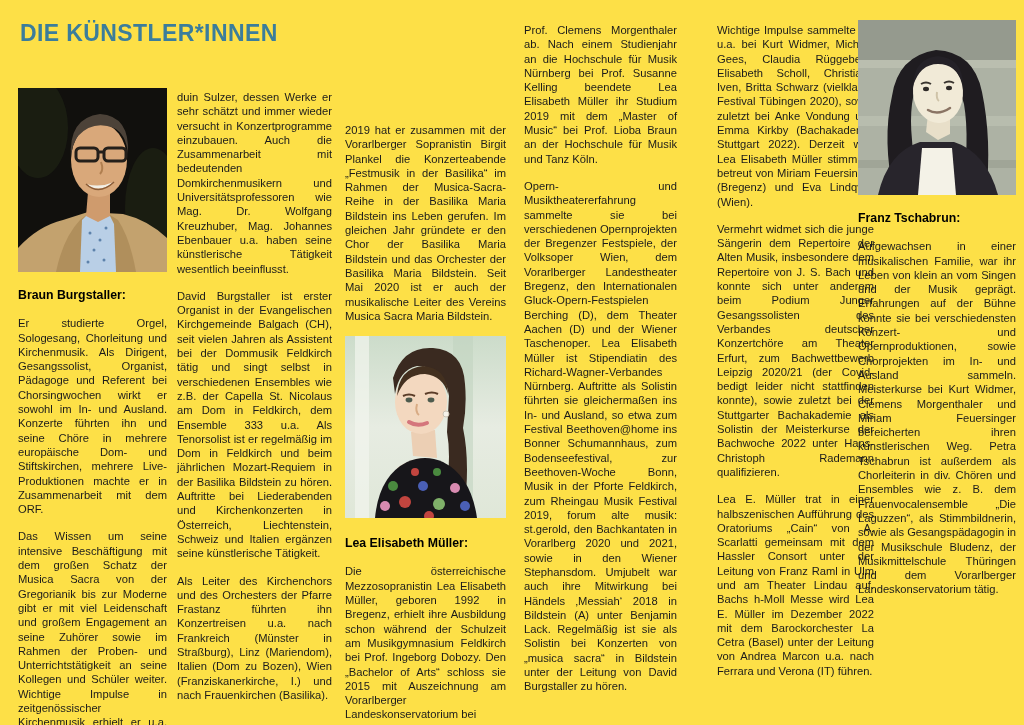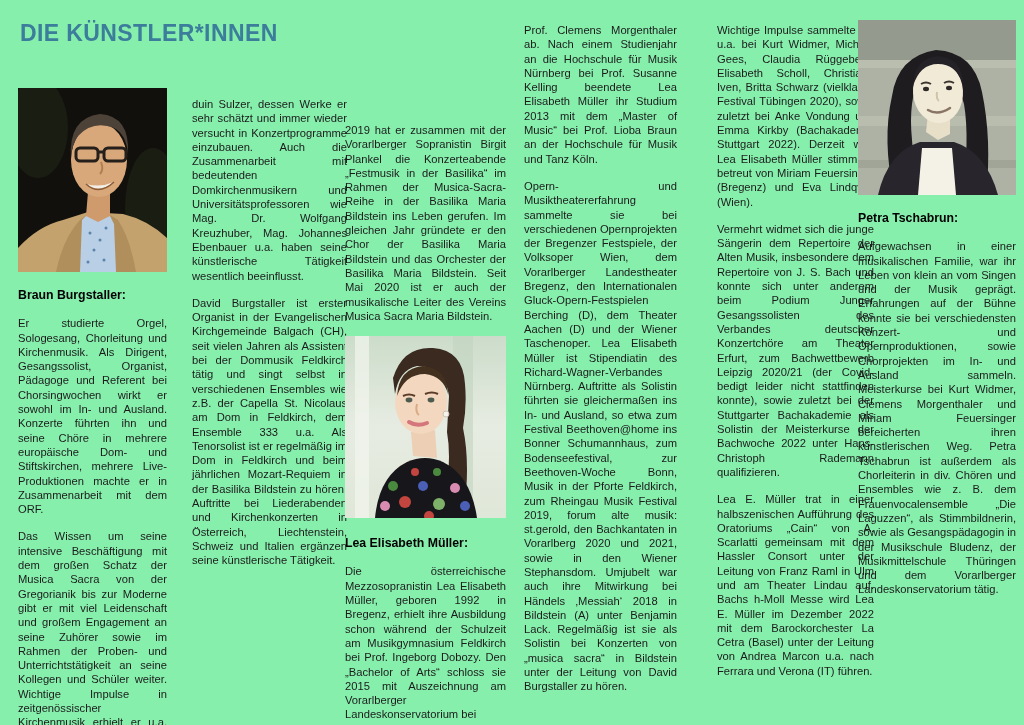--- a/index.html
+++ b/index.html
@@ -1,36 +1,36 @@
 <!DOCTYPE html>
 <html lang="de" style="--accent: #3b7d9b;"><head>
 <meta charset="utf-8">
 <style>
   html,body{margin:0;padding:0;background:#ffffff;}
   #page{
-    position:relative;width:1024px;height:725px;background:#86efac;overflow:hidden;
+    position:relative;width:1024px;height:725px;background:#fde047;overflow:hidden;
     font-family:"Liberation Sans","DejaVu Sans",sans-serif;color:#1b1b1b;
   }
   .page-title{
     position:absolute;left:20px;top:18px;width:560px;
     font-size:23px;font-weight:bold;line-height:30px;letter-spacing:.4px;
     color:var(--accent,#3b7d9b);
   }
   .col{
     position:absolute;text-align:justify;font-size:11.2px;line-height:14.3px;
     text-justify:inter-word;hyphens:none;
   }
   .col p{margin:0 0 13px 0;}
   .artist-name{
     font-size:12.3px;font-weight:bold;margin:0 0 14px 0;text-align:left;color:#000;
   }
   .photo{display:block;margin:0 0 16px 0;line-height:0;}
   .photo svg{display:block;}
   #col1{left:18px;top:88px;width:149px;}
-  #col2{left:192px;top:90px;width:155px;margin-top:7px;}
+  #col2{left:177px;top:90px;width:155px;}
   #col3{left:345px;top:90px;width:161px;margin-top:33px;}
   #col4{left:524px;top:23px;width:153px;}
   #col5{left:717px;top:23px;width:157px;}
   #col6{left:858px;top:20px;width:158px;}
   #photo-lea{margin:6px 0 18px 0;}
 </style>
 </head>
 <body>
 
 <div id="page">
@@ -73,20 +73,21 @@
       </svg>
     </span>
     <h3 class="artist-name">Braun Burgstaller:</h3>
     <p>Er studierte Orgel, Sologesang, Chorleitung und Kirchenmusik. Als Dirigent, Gesangssolist, Organist, Pädagoge und Referent bei Chorsingwochen wirkt er sowohl im In- und Ausland. Konzerte führten ihn und seine Chöre in mehrere europäische Dom- und Stiftskirchen, mehrere Live-Produktionen machte er in Zusammenarbeit mit dem ORF.</p>
     <p>Das Wissen um seine intensive Beschäftigung mit dem großen Schatz der Musica Sacra von der Gregorianik bis zur Moderne gibt er mit viel Leidenschaft und großem Engagement an seine Zuhörer sowie im Rahmen der Proben- und Unterrichtstätigkeit an seine Kollegen und Schüler weiter. Wichtige Impulse in zeitgenössischer Kirchenmusik erhielt er u.a. von Prof. Bal-</p>
   </div>
 
   <div class="col" id="col2">
     <p>duin Sulzer, dessen Werke er sehr schätzt und immer wieder versucht in Konzertprogramme einzubauen. Auch die Zusammenarbeit mit bedeutenden Domkirchenmusikern und Universitätsprofessoren wie Mag. Dr. Wolfgang Kreuzhuber, Mag. Johannes Ebenbauer u.a. haben seine künstlerische Tätigkeit wesentlich beeinflusst.</p>
     <p>David Burgstaller ist erster Organist in der Evangelischen Kirchgemeinde Balgach (CH), seit vielen Jahren als Assistent bei der Dommusik Feldkirch tätig und singt selbst in verschiedenen Ensembles wie z.B. der Capella St. Nicolaus am Dom in Feldkirch, dem Ensemble 333 u.a. Als Tenorsolist ist er regelmäßig im Dom in Feldkirch und beim jährlichen Mozart-Requiem in der Basilika Bildstein zu hören. Auftritte bei Liederabenden und Kirchenkonzerten in Österreich, Liechtenstein, Schweiz und Italien ergänzen seine künstlerische Tätigkeit.</p>
+    <p>Als Leiter des Kirchenchors und des Orchesters der Pfarre Frastanz führten ihn Konzertreisen u.a. nach Frankreich (Münster in Straßburg), Linz (Mariendom), Italien (Dom zu Bozen), Wien (Franziskanerkirche, I.) und nach Frauenkirchen (Basilika).</p>
   </div>
 
   <div class="col" id="col3">
     <p>2019 hat er zusammen mit der Vorarlberger Sopranistin Birgit Plankel die Konzerteabende „Festmusik in der Basilika“ im Rahmen der Musica-Sacra-Reihe in der Basilika Maria Bildstein ins Leben gerufen. Im gleichen Jahr gründete er den Chor der Basilika Maria Bildstein und das Orchester der Basilika Maria Bildstein. Seit Mai 2020 ist er auch der musikalische Leiter des Vereins Musica Sacra Maria Bildstein.</p>
     <span class="photo" id="photo-lea">
       <svg width="161" height="182" viewBox="0 0 161 182">
         <defs>
           <linearGradient id="leabg" x1="0" y1="0" x2="0" y2="1">
             <stop offset="0" stop-color="#ccdcca"></stop>
               <stop offset="0.5" stop-color="#e7ece2"></stop>
@@ -126,21 +127,21 @@
           <circle cx="40" cy="170" r="5" fill="#d98bb1"></circle>
             <circle cx="84" cy="180" r="5" fill="#c2453f"></circle>
         </g>
       </svg>
     </span>
     <h3 class="artist-name">Lea Elisabeth Müller:</h3>
     <p>Die österreichische Mezzosopranistin Lea Elisabeth Müller, geboren 1992 in Bregenz, erhielt ihre Ausbildung schon während der Schulzeit am Musikgymnasium Feldkirch bei Prof. Ingeborg Dobozy. Den „Bachelor of Arts“ schloss sie 2015 mit Auszeichnung am Vorarlberger Landeskonservatorium bei</p>
   </div>
 
   <div class="col" id="col4">
-    <p>Prof. Clemens Morgenthaler ab. Nach einem Studienjahr an die Hochschule für Musik Nürnberg bei Prof. Susanne Kelling beendete Lea Elisabeth Müller ihr Studium 2013 mit dem „Master of Music“ bei Prof. Lioba Braun an der Hochschule für Musik und Tanz Köln.</p>
+    <p>Prof. Clemens Morgenthaler ab. Nach einem Studienjahr an die Hochschule für Musik Nürnberg bei Prof. Susanne Kelling beendete Lea Elisabeth Müller ihr Studium 2019 mit dem „Master of Music“ bei Prof. Lioba Braun an der Hochschule für Musik und Tanz Köln.</p>
     <p>Opern- und Musiktheatererfahrung sammelte sie bei verschiedenen Opernprojekten der Bregenzer Festspiele, der Volksoper Wien, dem Vorarlberger Landestheater Bregenz, den Internationalen Gluck-Opern-Festspielen Berching (D), dem Theater Aachen (D) und der Wiener Taschenoper. Lea Elisabeth Müller ist Stipendiatin des Richard-Wagner-Verbandes Nürnberg. Auftritte als Solistin führten sie gleichermaßen ins In- und Ausland, so etwa zum Festival Beethoven@home ins Bonner Schumannhaus, zum Bodenseefestival, zur Beethoven-Woche Bonn, Musik in der Pforte Feldkirch, zum Rheingau Musik Festival 2019, forum alte musik: st.gerold, den Bachkantaten in Vorarlberg 2020 und 2021, sowie in den Wiener Stephansdom. Umjubelt war auch ihre Mitwirkung bei Händels ‚Messiah‘ 2018 in Bildstein (A) unter Benjamin Lack. Regelmäßig ist sie als Solistin bei Konzerten von „musica sacra“ in Bildstein unter der Leitung von David Burgstaller zu hören.</p>
   </div>
 
   <div class="col" id="col5">
     <p>Wichtige Impulse sammelte sie u.a. bei Kurt Widmer, Michael Gees, Claudia Rüggeberg, Elisabeth Scholl, Christiane Iven, Britta Schwarz (vielklang-Festival Tübingen 2020), sowie zuletzt bei Anke Vondung und Emma Kirkby (Bachakademie Stuttgart 2022). Derzeit wird Lea Elisabeth Müller stimmlich betreut von Miriam Feuersinger (Bregenz) und Eva Lindqvist (Wien).</p>
     <p>Vermehrt widmet sich die junge Sängerin dem Repertoire der Alten Musik, insbesondere dem Repertoire von J. S. Bach und konnte sich unter anderem beim Podium Junger Gesangssolisten des Verbandes deutscher Konzertchöre am Theater Erfurt, zum Bachwettbewerb Leipzig 2020/21 (der Covid-bedigt leider nicht stattfinden konnte), sowie zuletzt bei der Stuttgarter Bachakademie als Solistin der Meisterkurse der Bachwoche 2022 unter Hans-Christoph Rademann qualifizieren.</p>
     <p>Lea E. Müller trat in einer halbszenischen Aufführung des Oratoriums „Cain“ von A. Scarlatti gemeinsam mit dem Hassler Consort unter der Leitung von Franz Raml in Ulm und am Theater Lindau auf. Bachs h-Moll Messe wird Lea E. Müller im Dezember 2022 mit dem Barockorchester La Cetra (Basel) unter der Leitung von Andrea Marcon u.a. nach Ferrara und Verona (IT) führen.</p>
   </div>
 
   <div class="col" id="col6">
@@ -162,17 +163,17 @@
         <ellipse cx="80" cy="72" rx="25" ry="31" fill="#f1ead7" transform="rotate(-4 80 72)"></ellipse>
         <path d="M55,66 Q56,38 80,36 Q104,38 105,64 Q98,44 80,44 Q62,44 55,66 Z" fill="#242127"></path>
         <path d="M63,64 Q68,61 73,64" stroke="#3a3530" stroke-width="2" fill="none"></path>
         <path d="M86,63 Q91,60 96,63" stroke="#3a3530" stroke-width="2" fill="none"></path>
         <ellipse cx="68" cy="69" rx="3" ry="2.2" fill="#2e2a28"></ellipse>
         <ellipse cx="91" cy="68" rx="3" ry="2.2" fill="#2e2a28"></ellipse>
         <path d="M79,72 Q78,79 81,81" stroke="#cfc3a8" stroke-width="2" fill="none"></path>
         <path d="M70,90 Q80,96 92,88" stroke="#8a7464" stroke-width="2.5" fill="none" stroke-linecap="round"></path>
       </svg>
     </span>
-    <h3 class="artist-name">Petra Tschabrun:</h3>
+    <h3 class="artist-name">Franz Tschabrun:</h3>
     <p>Aufgewachsen in einer musikalischen Familie, war ihr Leben von klein an vom Singen und der Musik geprägt. Erfahrungen auf der Bühne konnte sie bei verschiedensten Konzert- und Opernproduktionen, sowie Chorprojekten im In- und Ausland sammeln. Meisterkurse bei Kurt Widmer, Clemens Morgenthaler und Miriam Feuersinger bereicherten ihren künstlerischen Weg. Petra Tschabrun ist außerdem als Chorleiterin in div. Chören und Ensembles wie z. B. dem Frauenvocalensemble „Die Laguzzen“, als Stimmbildnerin, sowie als Gesangspädagogin in der Musikschule Bludenz, der Musikmittelschule Thüringen und dem Vorarlberger Landeskonservatorium tätig.</p>
   </div>
 
 </div>
 
 </body></html>

